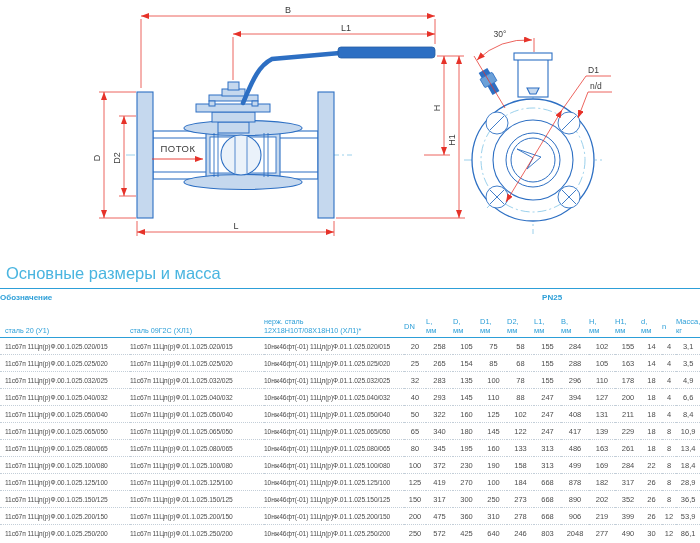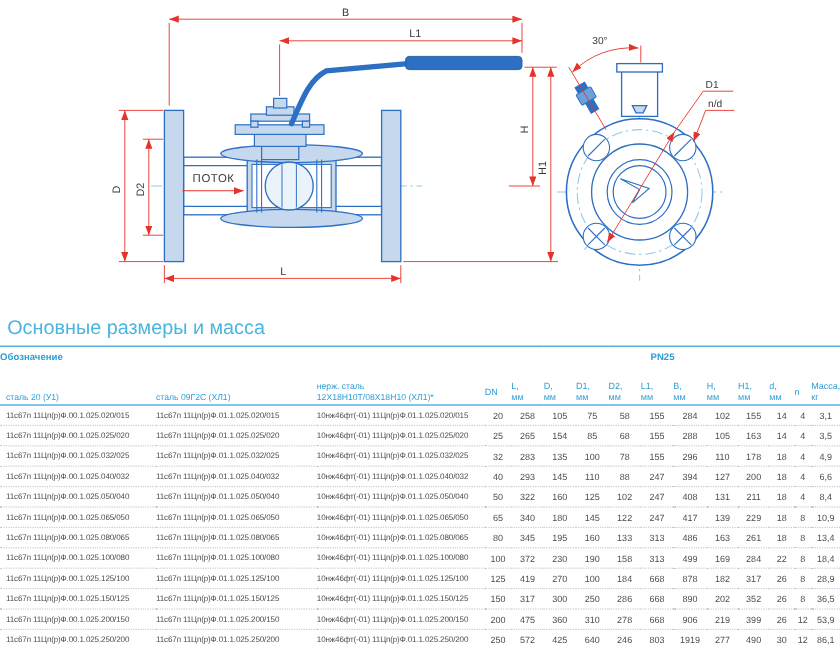--- a/index.html
+++ b/index.html
@@ -434,21 +434,21 @@
           <td class="num">28,9</td>
         </tr>
         <tr>
           <td class="des des1">11с67п 11Цп(р)Ф.00.1.025.150/125</td>
           <td class="des">11с67п 11Цп(р)Ф.01.1.025.150/125</td>
           <td class="des">10нж46фт(-01) 11Цп(р)Ф.01.1.025.150/125</td>
           <td class="num">150</td>
           <td class="num">317</td>
           <td class="num">300</td>
           <td class="num">250</td>
-          <td class="num">286</td>
+          <td class="num">273</td>
           <td class="num">668</td>
           <td class="num">890</td>
           <td class="num">202</td>
           <td class="num">352</td>
           <td class="num">26</td>
           <td class="num">8</td>
           <td class="num">36,5</td>
         </tr>
         <tr>
           <td class="des des1">11с67п 11Цп(р)Ф.00.1.025.200/150</td>
@@ -470,21 +470,21 @@
         <tr>
           <td class="des des1">11с67п 11Цп(р)Ф.00.1.025.250/200</td>
           <td class="des">11с67п 11Цп(р)Ф.01.1.025.250/200</td>
           <td class="des">10нж46фт(-01) 11Цп(р)Ф.01.1.025.250/200</td>
           <td class="num">250</td>
           <td class="num">572</td>
           <td class="num">425</td>
           <td class="num">640</td>
           <td class="num">246</td>
           <td class="num">803</td>
-          <td class="num">1919</td>
+          <td class="num">2048</td>
           <td class="num">277</td>
           <td class="num">490</td>
           <td class="num">30</td>
           <td class="num">12</td>
           <td class="num">86,1</td>
         </tr>
       </tbody>
   </table>
 
 </div>

